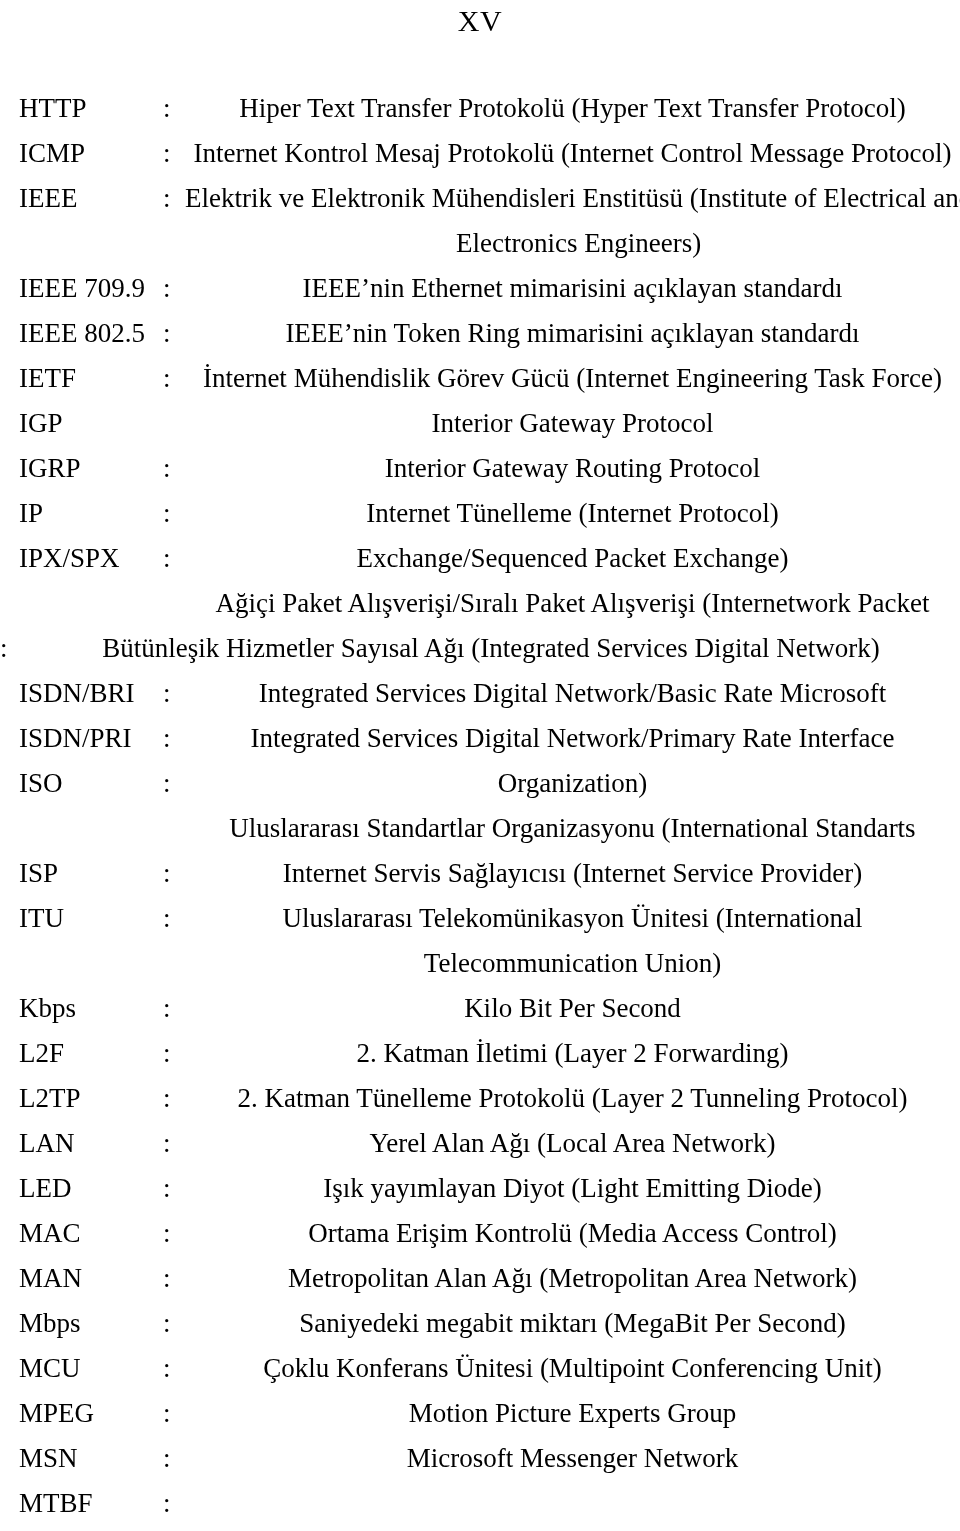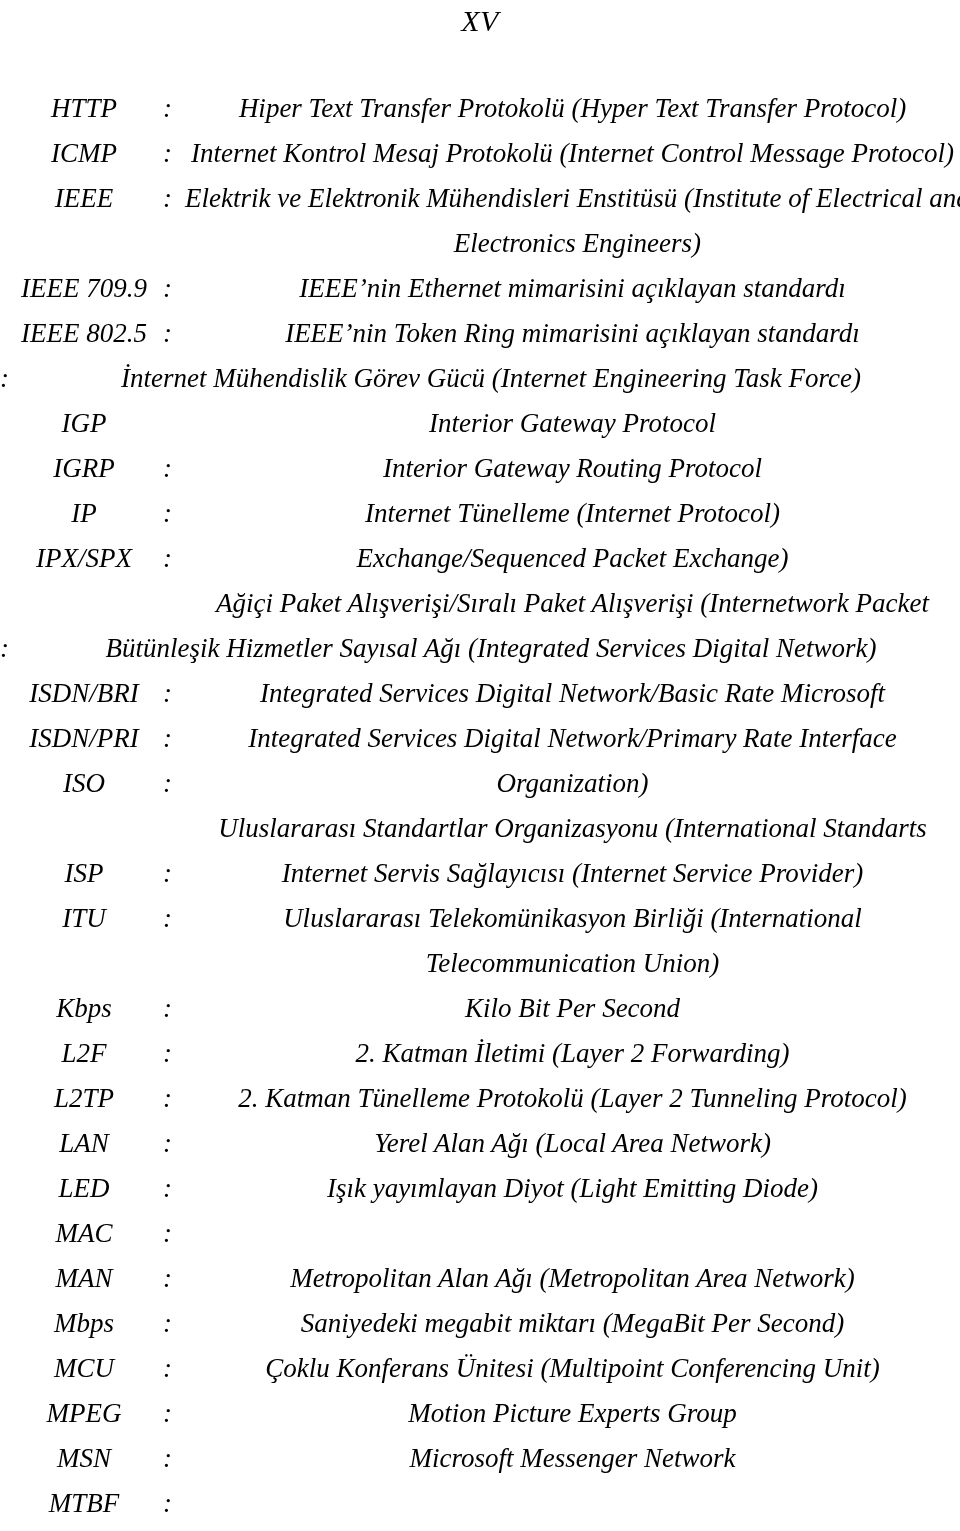--- a/index.html
+++ b/index.html
@@ -13,21 +13,20 @@
     position: relative;
     font-family: "Liberation Serif", "DejaVu Serif", serif;
     color: #000000;
     overflow: hidden;
   }
   .page {
     position: relative;
     width: 780px;
     height: 1531px;
     box-sizing: border-box;
-    font-style: italic;
   }
   .page-header {
     position: absolute;
     top: 2px;
     left: 0;
     width: 960px;
     text-align: center;
     font-size: 30px;
     line-height: 38px;
     letter-spacing: 0.5px;
@@ -39,26 +38,25 @@
     width: 960px;
   }
   .abbrev-row {
     display: flex;
     align-items: flex-start;
     width: 960px;
   }
   .abbrev-term {
     flex: 0 0 163px;
     width: 163px;
-    padding-left: 5px;
+    padding-left: 19px;
     box-sizing: border-box;
     font-size: 27px;
     line-height: 45px;
     white-space: nowrap;
-    text-align: center;
   }
   .abbrev-sep {
     flex: 0 0 22px;
     width: 22px;
     font-size: 27px;
     line-height: 45px;
     text-align: left;
   }
   .abbrev-def {
     flex: 1 1 auto;
@@ -109,20 +107,21 @@
         </div>
       </div>
       <div class="abbrev-row">
         <div class="abbrev-term">IEEE 802.5</div>
         <div class="abbrev-sep">:</div>
         <div class="abbrev-def">
           <span class="def-line">IEEE’nin Token Ring mimarisini açıklayan standardı</span>
         </div>
       </div>
       <div class="abbrev-row">
+        <div class="abbrev-term">IETF</div>
         <div class="abbrev-sep">:</div>
         <div class="abbrev-def">
           <span class="def-line">İnternet Mühendislik Görev Gücü (Internet Engineering Task Force)</span>
         </div>
       </div>
       <div class="abbrev-row">
         <div class="abbrev-term">IGP</div>
         <div class="abbrev-sep"></div>
         <div class="abbrev-def">
           <span class="def-line">Interior Gateway Protocol</span>
@@ -182,21 +181,21 @@
         <div class="abbrev-term">ISP</div>
         <div class="abbrev-sep">:</div>
         <div class="abbrev-def">
           <span class="def-line">Internet Servis Sağlayıcısı (Internet Service Provider)</span>
         </div>
       </div>
       <div class="abbrev-row">
         <div class="abbrev-term">ITU</div>
         <div class="abbrev-sep">:</div>
         <div class="abbrev-def">
-          <span class="def-line">Uluslararası Telekomünikasyon Birliği (International</span>
+          <span class="def-line">Uluslararası Telekomünikasyon Ünitesi (International</span>
           <span class="def-line">Telecommunication Union)</span>
         </div>
       </div>
       <div class="abbrev-row">
         <div class="abbrev-term">Kbps</div>
         <div class="abbrev-sep">:</div>
         <div class="abbrev-def">
           <span class="def-line">Kilo Bit Per Second</span>
         </div>
       </div>
@@ -224,20 +223,23 @@
       <div class="abbrev-row">
         <div class="abbrev-term">LED</div>
         <div class="abbrev-sep">:</div>
         <div class="abbrev-def">
           <span class="def-line">Işık yayımlayan Diyot (Light Emitting Diode)</span>
         </div>
       </div>
       <div class="abbrev-row">
         <div class="abbrev-term">MAC</div>
         <div class="abbrev-sep">:</div>
+        <div class="abbrev-def">
+          <span class="def-line">Ortama Erişim Kontrolü (Media Access Control)</span>
+        </div>
       </div>
       <div class="abbrev-row">
         <div class="abbrev-term">MAN</div>
         <div class="abbrev-sep">:</div>
         <div class="abbrev-def">
           <span class="def-line">Metropolitan Alan Ağı (Metropolitan Area Network)</span>
         </div>
       </div>
       <div class="abbrev-row">
         <div class="abbrev-term">Mbps</div>

